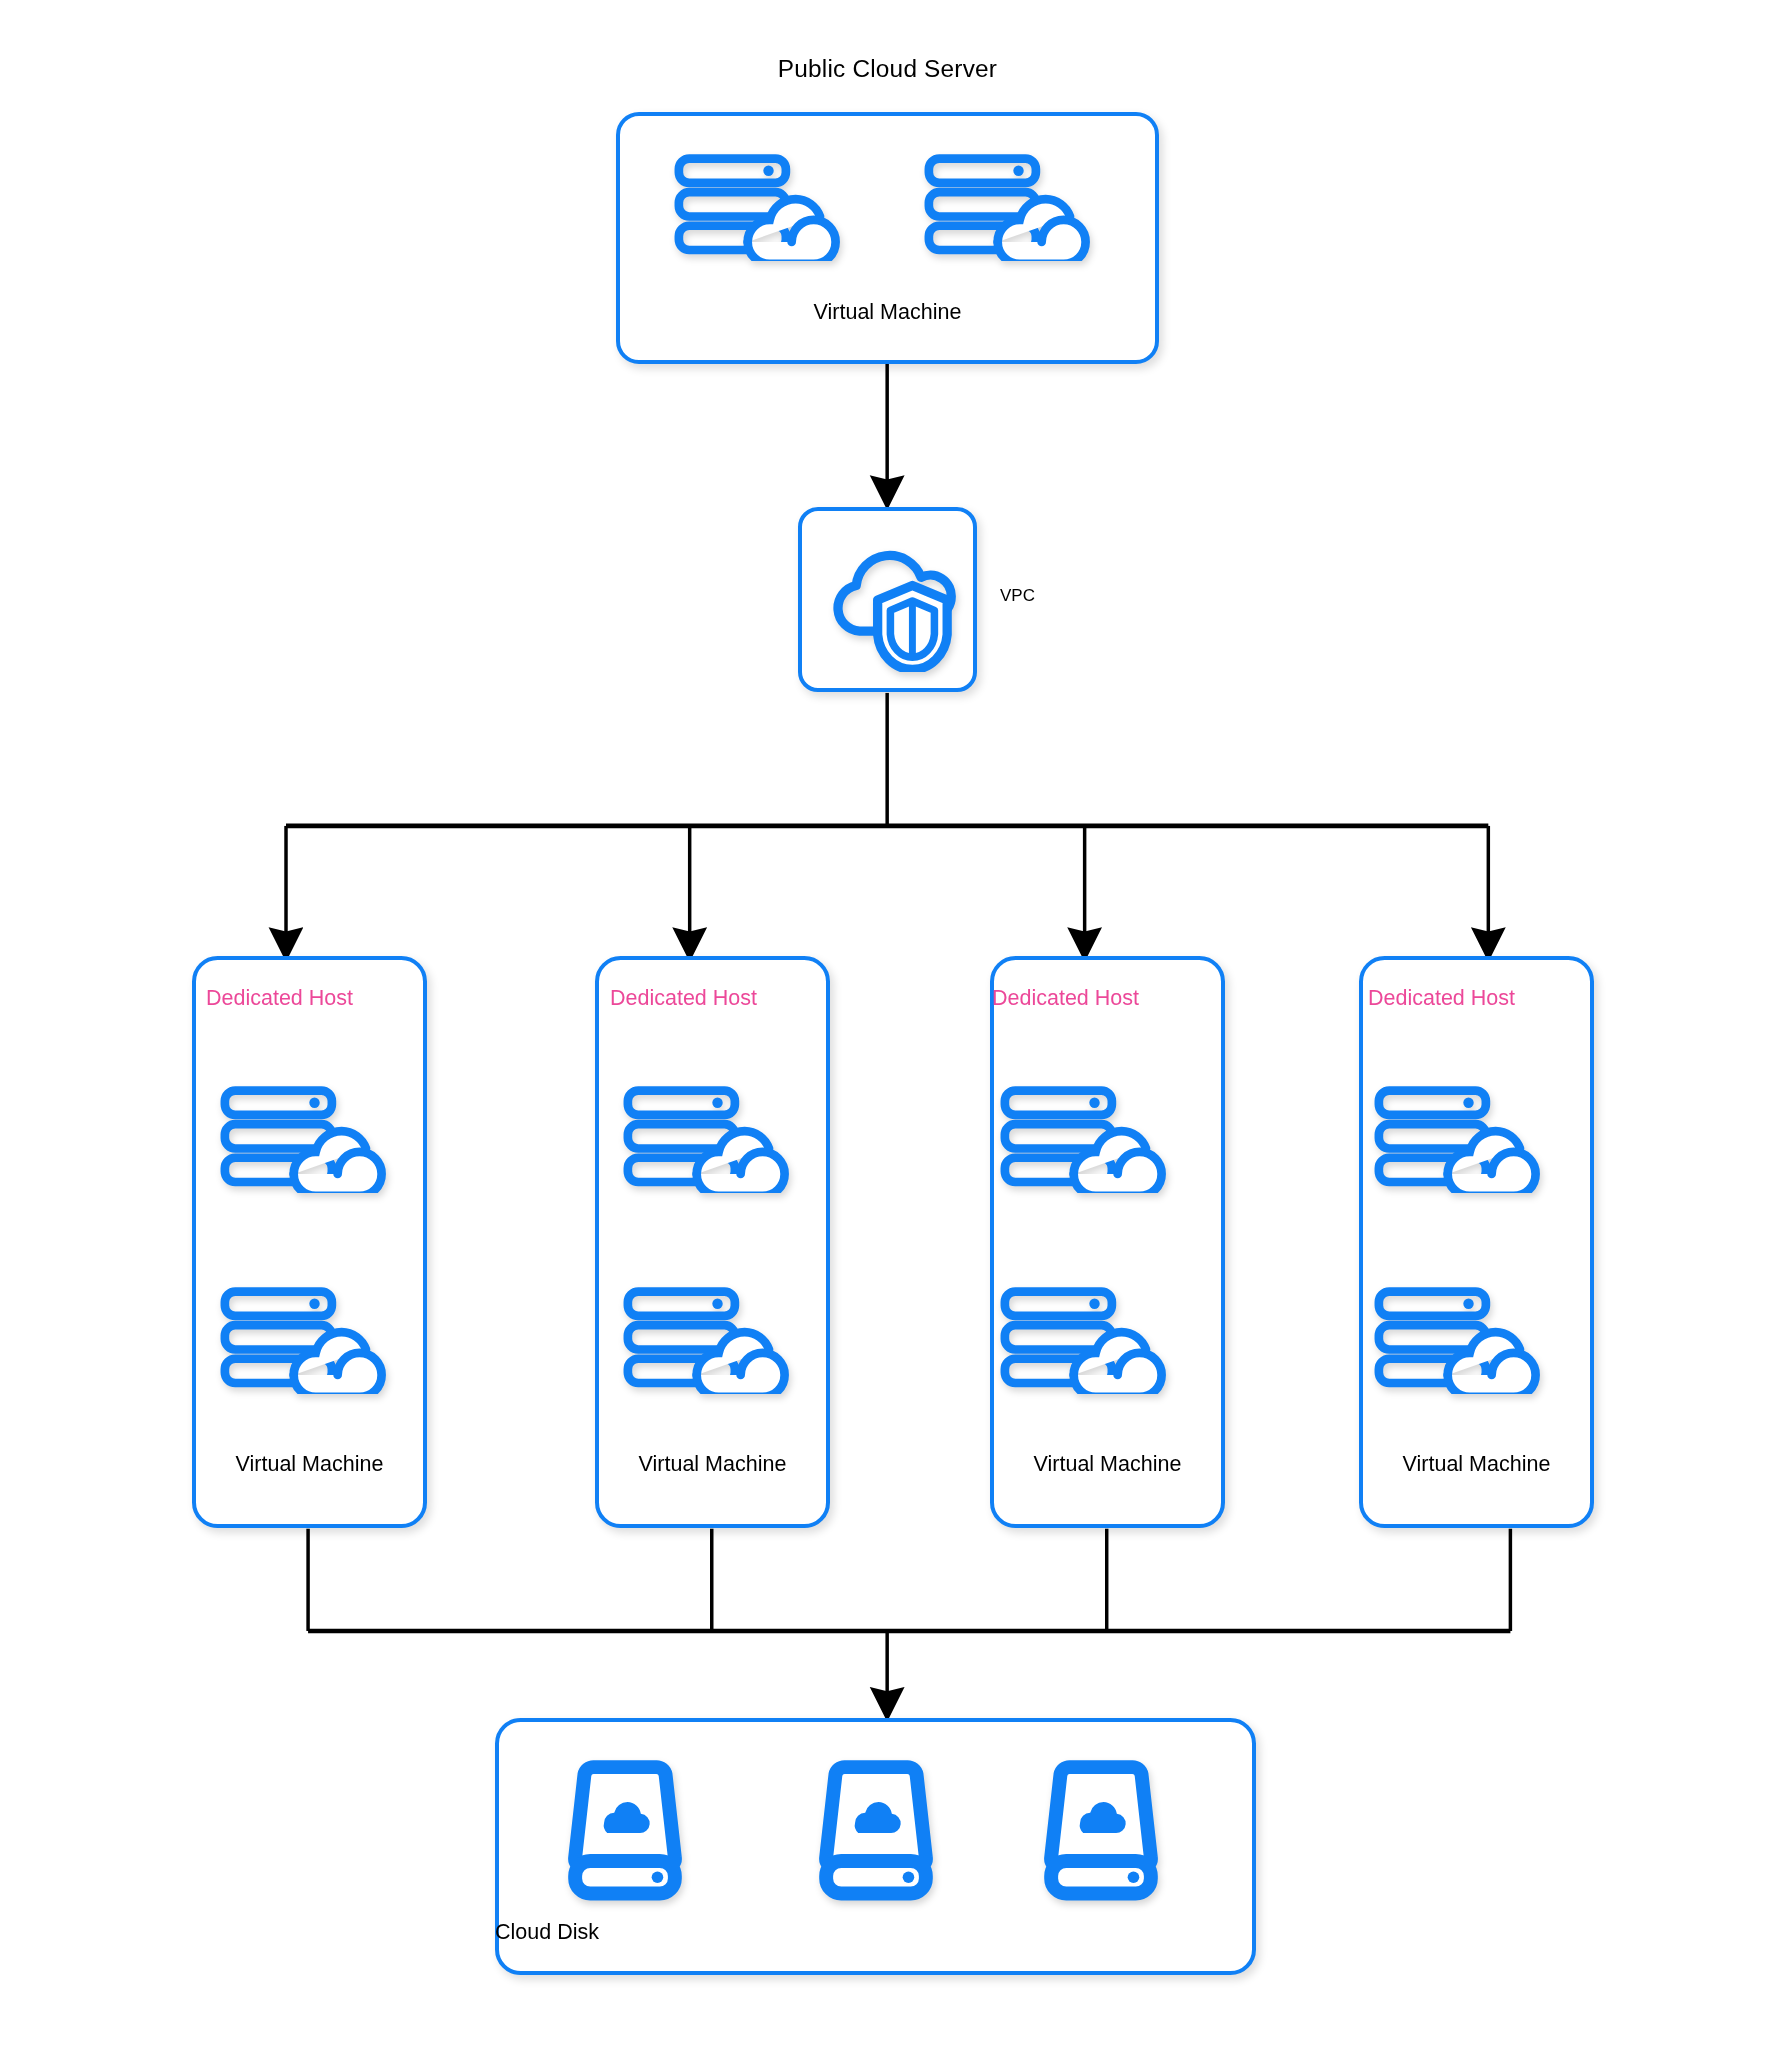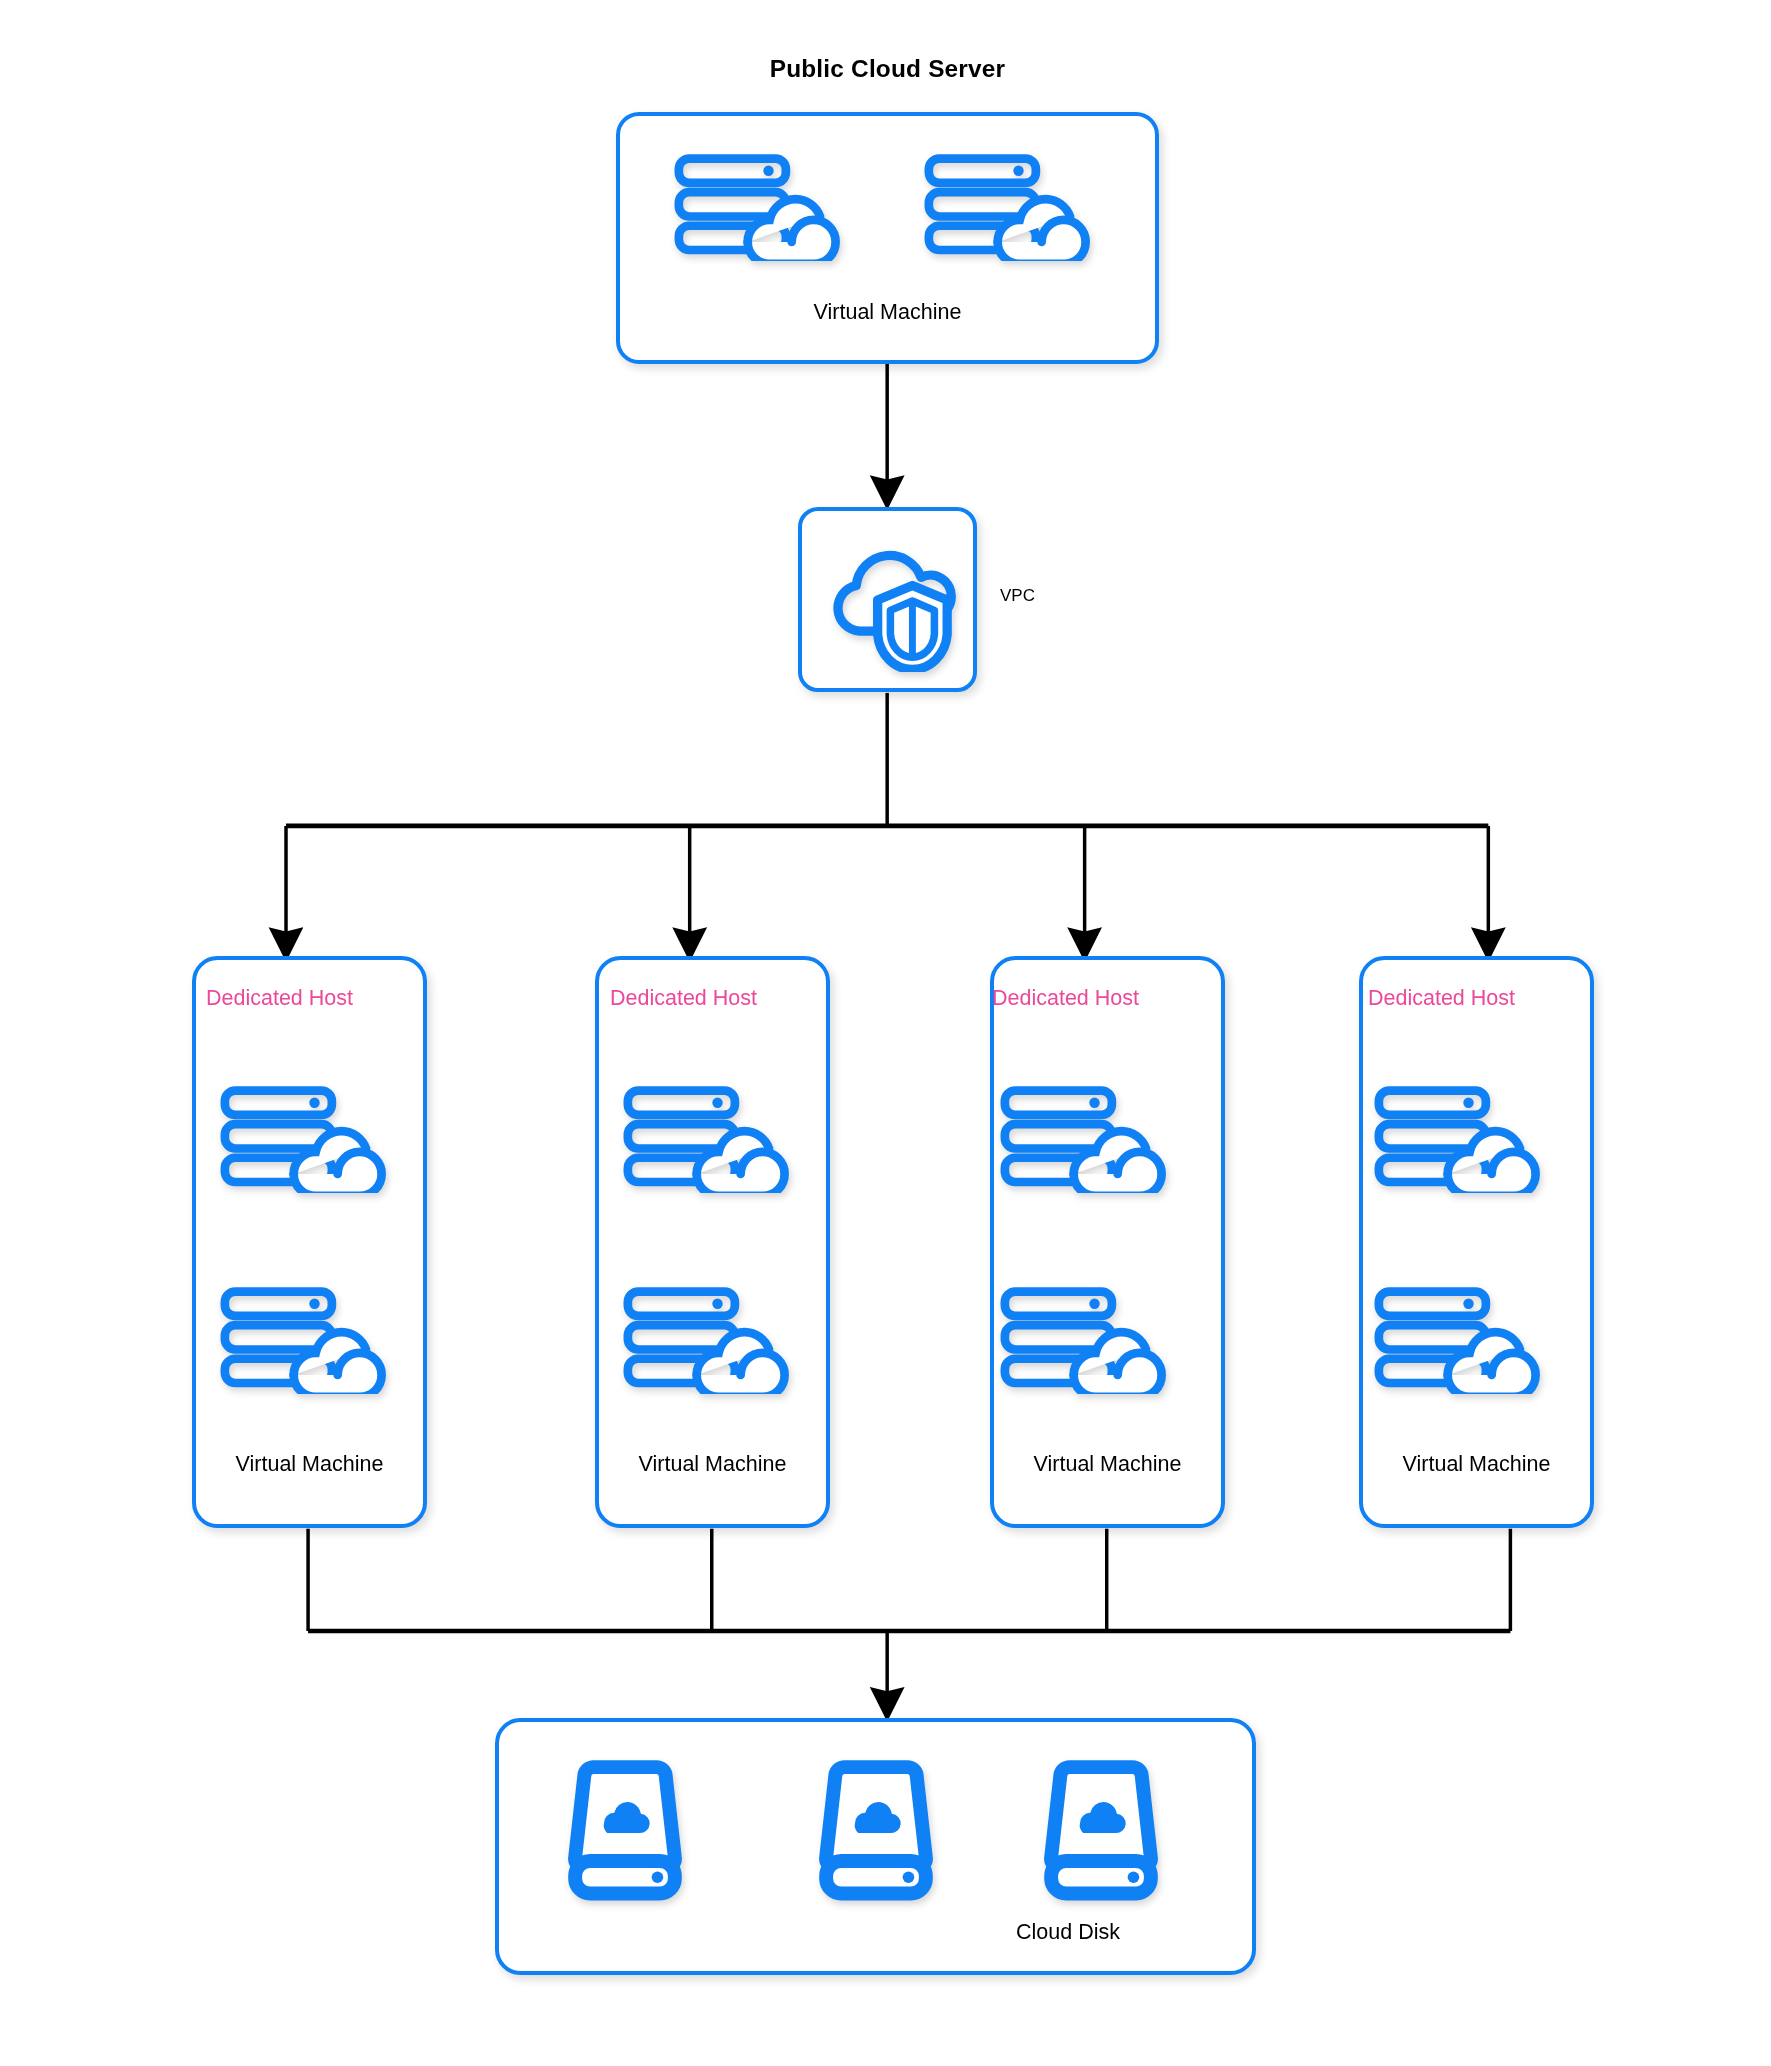--- a/index.html
+++ b/index.html
@@ -19,21 +19,21 @@
     position:absolute;
     box-sizing:border-box;
     border:4.1px solid #1080f5;
     border-radius:23px;
     background:#ffffff;
     box-shadow:3.5px 4.6px 8.1px rgba(0,0,0,.13);
   }
   .node.vpc{ border-radius:20px; }
   .title-above{
     position:absolute;
-    font-weight:bold;
+    font-weight:normal;
     color:#000000;
     white-space:nowrap;
     text-align:center;
   }
   .box-title{
     position:absolute;
     font-weight:normal;
     color:#ec4899;
     white-space:nowrap;
   }
@@ -279,16 +279,16 @@
 
   <div class="icon shadowed" style="left:1043px;top:1759px;width:116px;height:142px;">
     <svg viewBox="0 0 200 245" width="116" height="142" xmlns="http://www.w3.org/2000/svg">
       <path d="M46 14 H154 a16 16 0 0 1 16 13 L186 170 a14 14 0 0 1 -14 16 H28 a14 14 0 0 1 -14 -16 L30 27 a16 16 0 0 1 16 -13 Z" fill="#ffffff" stroke="#1080f5" stroke-width="24" stroke-linejoin="round"></path>
       <rect x="14" y="176" width="172" height="56" rx="26" fill="#ffffff" stroke="#1080f5" stroke-width="24"></rect>
       <circle cx="156" cy="204" r="10" fill="#1080f5"></circle>
       <path d="M75 125 a19 19 0 0 1 19 -19 a26 26 0 0 1 25 -20 a26 26 0 0 1 25 22 a18 18 0 0 1 -3 36 H81 a19 19 0 0 1 -6 -19 Z" fill="#1080f5" transform="translate(-18,-14) scale(0.92) translate(14,10)"></path>
     </svg>
   </div>
 
-  <div class="box-caption" style="left:495px;top:1920px;width:625px;text-align:right;font-size:21.5px;">Cloud Disk</div>
+  <div class="box-caption" style="left:495px;top:1920px;width:625px;text-align:left;font-size:21.5px;">Cloud Disk</div>
 
 </div>
 
 
 </body></html>

